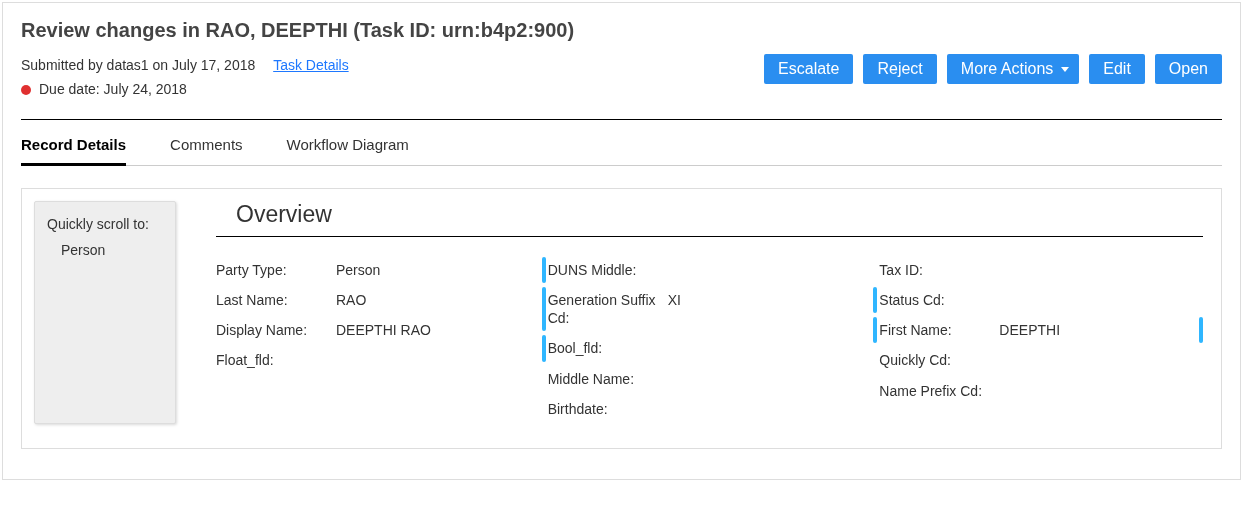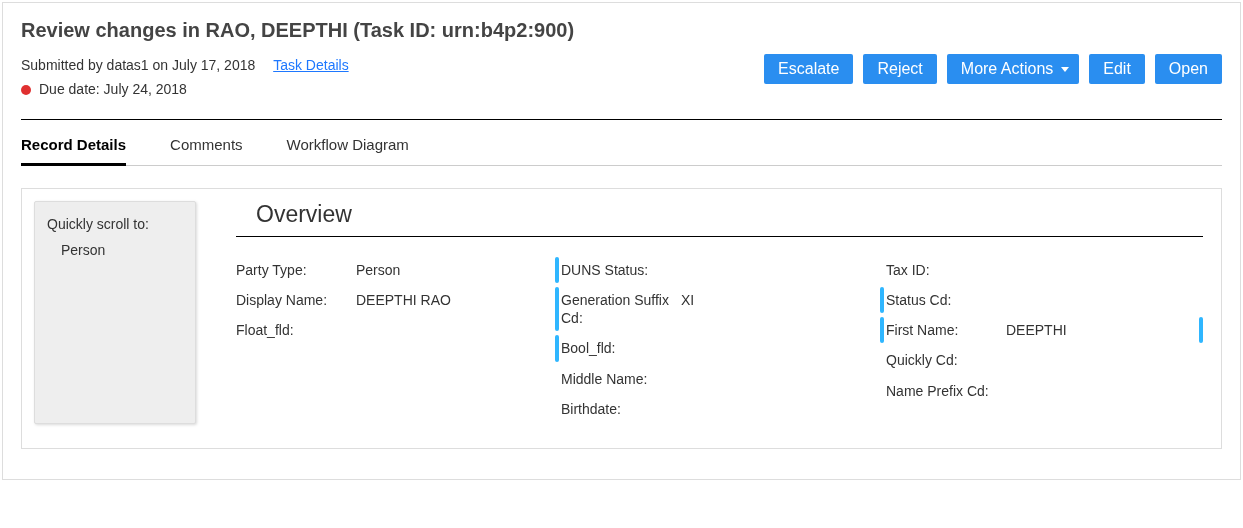--- a/index.html
+++ b/index.html
@@ -93,21 +93,21 @@
     margin-bottom: -1px;
   }
   .panel {
     border: 1px solid #ddd;
     margin-top: 22px;
     padding: 12px 18px 24px 12px;
     display: flex;
     gap: 40px;
   }
   .quicknav {
-    width: 162px;
+    width: 142px;
     background: #eee;
     border: 1px solid #ddd;
     box-shadow: 1px 1px 3px rgba(0,0,0,0.15);
     padding: 14px 12px;
     border-radius: 2px;
     flex-shrink: 0;
   }
   .quicknav-title { margin-bottom: 10px; }
   .quicknav-item { cursor: pointer; padding-left: 14px; }
   .overview-area { flex: 1; }
@@ -209,32 +209,36 @@
       <div class="overview-title">Overview</div>
       <hr class="overview-hr">
 
       <div class="fields">
         <div class="col">
             <div class="field">
               <span class="lbl">Party Type:</span>
               <span class="val">Person</span>
             </div>
             <div class="field">
+              <span class="lbl">Last Name:</span>
+              <span class="val">RAO</span>
+            </div>
+            <div class="field">
               <span class="lbl">Display Name:</span>
               <span class="val">DEEPTHI RAO</span>
             </div>
             <div class="field">
               <span class="lbl">Float_fld:</span>
               <span class="val"></span>
             </div>
           </div>
         <div class="col">
             <div class="field">
               <span class="marker"></span>
-              <span class="lbl">DUNS Status:</span>
+              <span class="lbl">DUNS Middle:</span>
               <span class="val"></span>
             </div>
             <div class="field">
               <span class="marker"></span>
               <span class="lbl">Generation Suffix Cd:</span>
               <span class="val">XI</span>
             </div>
             <div class="field">
               <span class="marker"></span>
               <span class="lbl">Bool_fld:</span>

